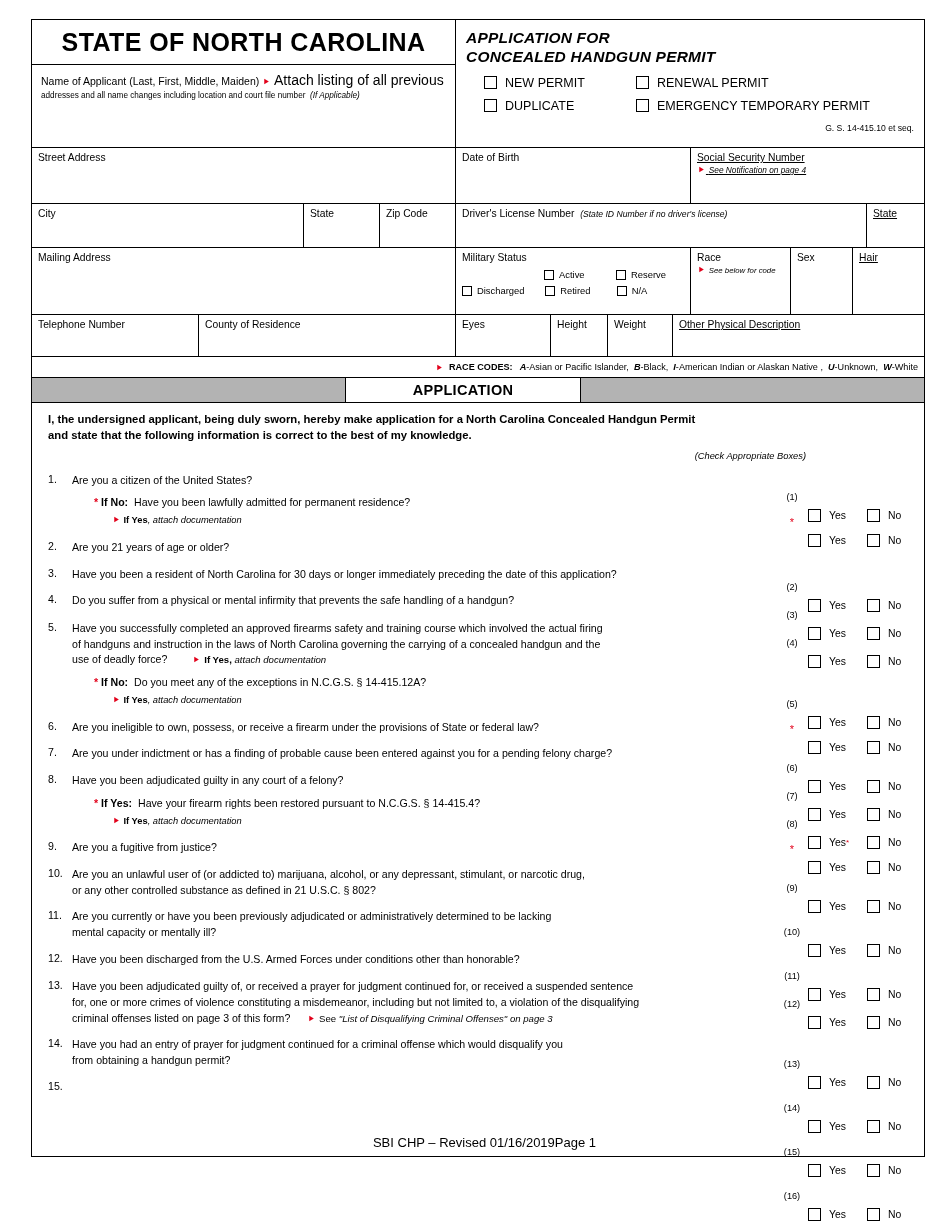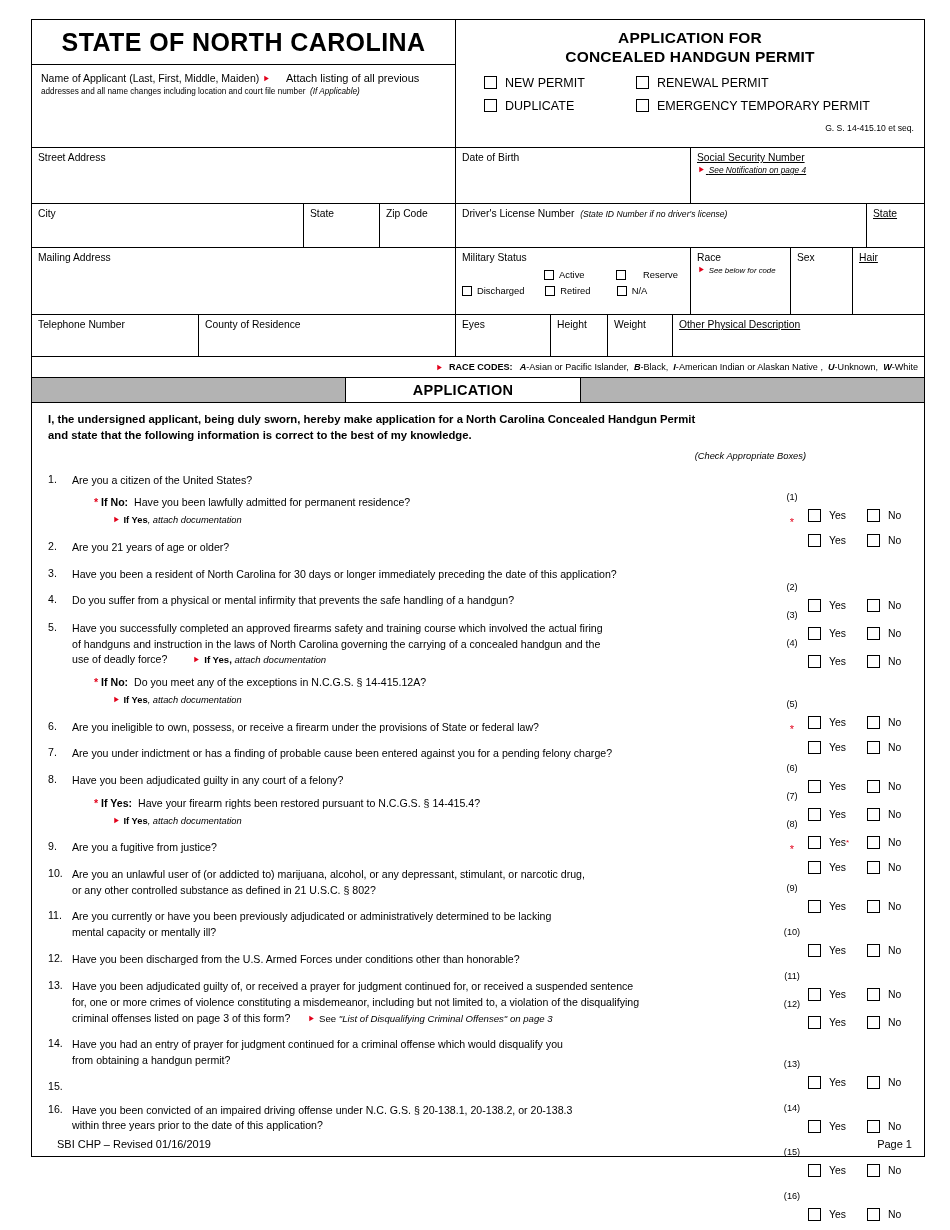--- a/index.html
+++ b/index.html
@@ -53,34 +53,35 @@
   }
   .name-line1 { font-size: 10.5px; }
   .name-line2 { font-size: 8.2px; }
   .tri {
     color: #e2001a;
     font-size: 9px;
     display: inline-block;
     transform: scaleX(0.85);
     vertical-align: 1px;
   }
-  .attach-note { font-size: 11px; margin-left: 12px; }
+  .attach-note { font-size: 14px; }
 
   .hdr-right {
     flex: 1;
     padding: 8px 10px 4px 10px;
     display: flex;
     flex-direction: column;
   }
   .app-title {
-    text-align: center;
+    text-align: left;
     font-size: 15.5px;
     font-weight: bold;
     line-height: 1.25;
     letter-spacing: 0.2px;
+    font-style: italic;
   }
   .permit-rows { margin-top: 9px; padding-left: 18px; }
   .permit-row { display: flex; align-items: flex-end; margin-bottom: 9px; }
   .permit-opt { display: flex; align-items: center; font-size: 12.5px; }
   .permit-opt:first-child { width: 152px; }
   .cbx {
     display: inline-block;
     width: 13px; height: 13px;
     border: 1.6px solid #000;
     background: #fff;
@@ -211,23 +212,23 @@
   .ansopt { display: flex; align-items: center; width: 59px; margin-top: 36px; }
   .ansstar { color: #e2001a; font-size: 11px; text-align: center; width: 32px; flex:none; }
   .sup-star { color: #e2001a; font-size: 8px; vertical-align: super; }
 
   
   .footer {
     position: absolute;
     left: 9px; right: 0;
     bottom: 6px;
     display: flex;
-    justify-content: space-between;
+    justify-content: center;
     padding: 0 12px 0 16px;
-    font-size: 11px;
+    font-size: 13px;
   }
 </style>
 </head>
 <body>
 
 <div class="page">
 
   <div class="hdr">
     <div class="hdr-left">
       <div class="state-title">STATE OF NORTH CAROLINA</div>
@@ -314,21 +315,21 @@
     <div class="cell" style="width:424px;">
       <span>Mailing Address</span>
     </div>
     <div class="cell" style="width:235px;">
       <span>Military Status</span>
       <div style="display:flex; justify-content:flex-end; margin-top:6px; padding-right:2px;">
         <label style="display:flex;align-items:center;font-size:9.4px;width:72px;">
           <span class="cbx-sm"></span>
           <span>Active</span>
         </label>
-        <label style="display:flex;align-items:center;font-size:9.4px;width:72px;gap:12px;">
+        <label style="display:flex;align-items:center;font-size:9.4px;width:72px;">
           <span class="cbx-sm"></span>
           <span>Reserve</span>
         </label>
       </div>
       <div style="display:flex; justify-content:flex-end; margin-top:5px; padding-right:2px;">
         <label style="display:flex;align-items:center;font-size:9.4px;width:84px;">
           <span class="cbx-sm"></span>
           <span>Discharged</span>
         </label>
         <label style="display:flex;align-items:center;font-size:9.4px;width:72px;">
@@ -726,27 +727,20 @@
       <label class="ansopt">
           <span class="cbx"></span>
           <span>Yes</span>
         </label>
       <label class="ansopt">
           <span class="cbx"></span>
           <span>No</span>
         </label>
     </div>
 
-    <div class="q" style="margin-top:11px;">
-      <div class="qnum">16.</div>
-      <div class="qtext">
-        <div>Have you been convicted of an impaired driving offense under N.C. G.S. § 20-138.1, 20-138.2, or 20-138.3</div>
-        <div>within three years prior to the date of this application?</div>
-      </div>
-    </div>
     <div class="ansrow" style="top:709px;">
       <div class="ansnum">(16)</div>
       <label class="ansopt">
           <span class="cbx"></span>
           <span>Yes</span>
         </label>
       <label class="ansopt">
           <span class="cbx"></span>
           <span>No</span>
         </label>

